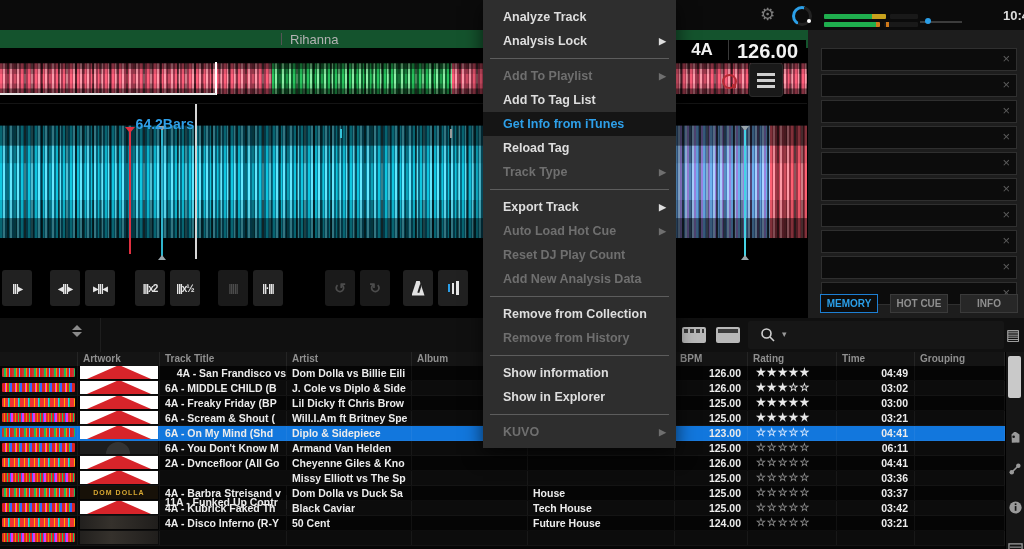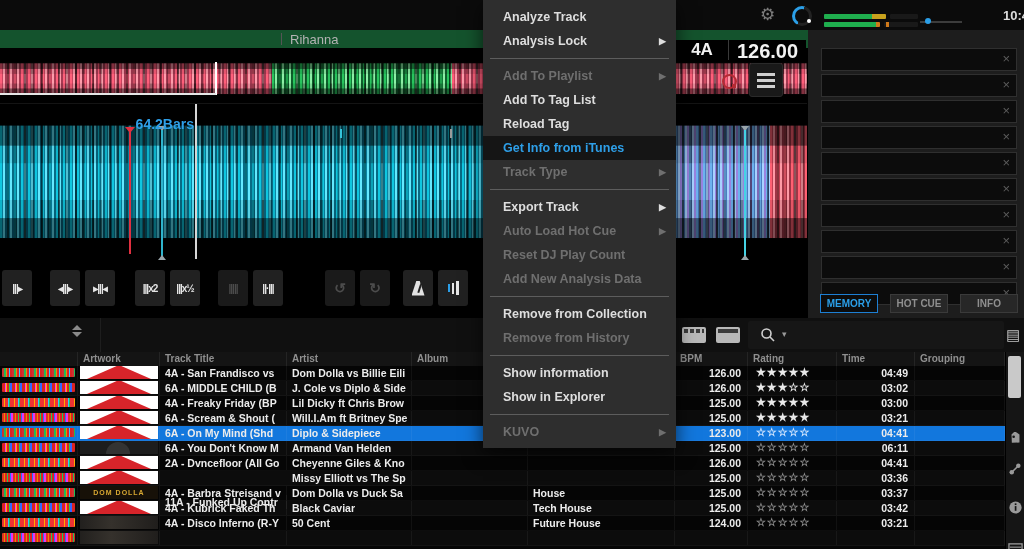--- a/index.html
+++ b/index.html
@@ -340,21 +340,21 @@
         <div class="th" style="width: 90px;">Grouping</div>
       </div>
     <div class="tbody" id="tbody">
         <div class="trow">
           <div class="td" style="width: 78px; padding-left: 0px;">
             <div class="strip sv2"></div>
           </div>
           <div class="td" style="width: 82px; padding-left: 1px;">
             <div class="art red-arrow"></div>
           </div>
-          <div class="td" style="width: 127px;">4A - San Frandisco vs</div>
+          <div class="td" style="width: 127px; text-align: right;">4A - San Frandisco vs</div>
           <div class="td" style="width: 125px;">Dom Dolla vs Billie Eili</div>
           <div class="td" style="width: 116px;"></div>
           <div class="td" style="width: 147px;"></div>
           <div class="td num" style="width: 73px;">126.00</div>
           <div class="td stars" style="width: 89px;">★★★★★</div>
           <div class="td num" style="width: 78px;">04:49</div>
           <div class="td" style="width: 90px;"></div>
         </div>
         <div class="trow">
           <div class="td" style="width: 78px; padding-left: 0px;">
@@ -559,22 +559,22 @@
       </svg>
     </div>
   </div>
 
   <div class="ctx-menu" id="ctx-menu">
       <div class="menu-item normal">Analyze Track</div>
       <div class="menu-item normal">Analysis Lock<span class="arrow">▶</span></div>
       <div class="menu-sep"></div>
       <div class="menu-item disabled">Add To Playlist<span class="arrow">▶</span></div>
       <div class="menu-item normal">Add To Tag List</div>
+      <div class="menu-item highlighted">Get Info from iTunes</div>
       <div class="menu-item normal">Reload Tag</div>
-      <div class="menu-item highlighted">Get Info from iTunes</div>
       <div class="menu-item disabled">Track Type<span class="arrow">▶</span></div>
       <div class="menu-sep"></div>
       <div class="menu-item normal">Export Track<span class="arrow">▶</span></div>
       <div class="menu-item disabled">Auto Load Hot Cue<span class="arrow">▶</span></div>
       <div class="menu-item disabled">Reset DJ Play Count</div>
       <div class="menu-item disabled">Add New Analysis Data</div>
       <div class="menu-sep"></div>
       <div class="menu-item normal">Remove from Collection</div>
       <div class="menu-item disabled">Remove from History</div>
       <div class="menu-sep"></div>

